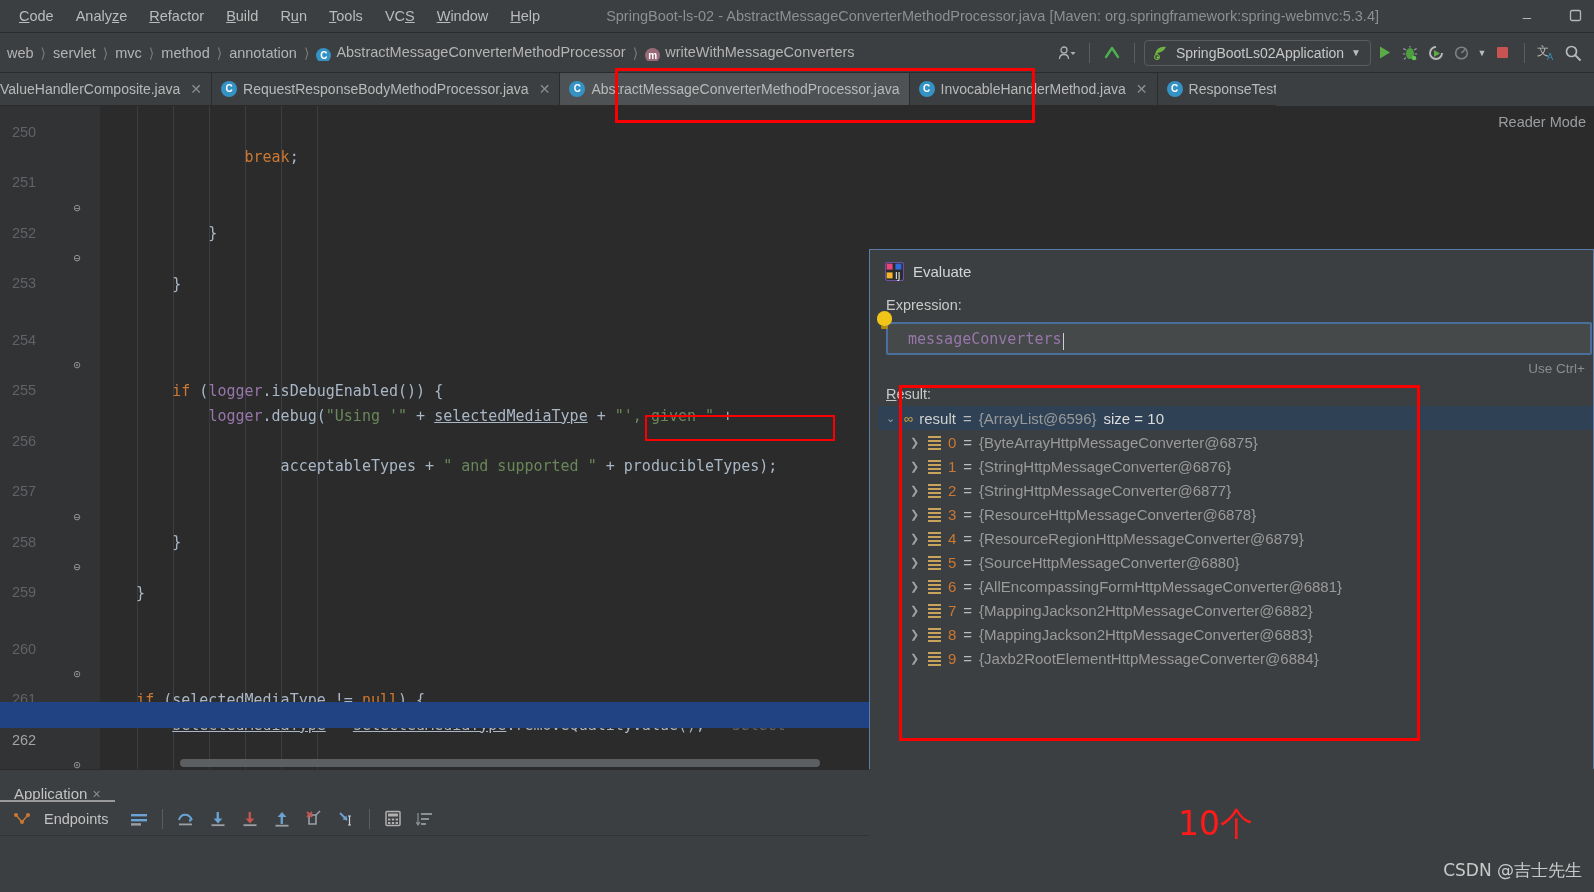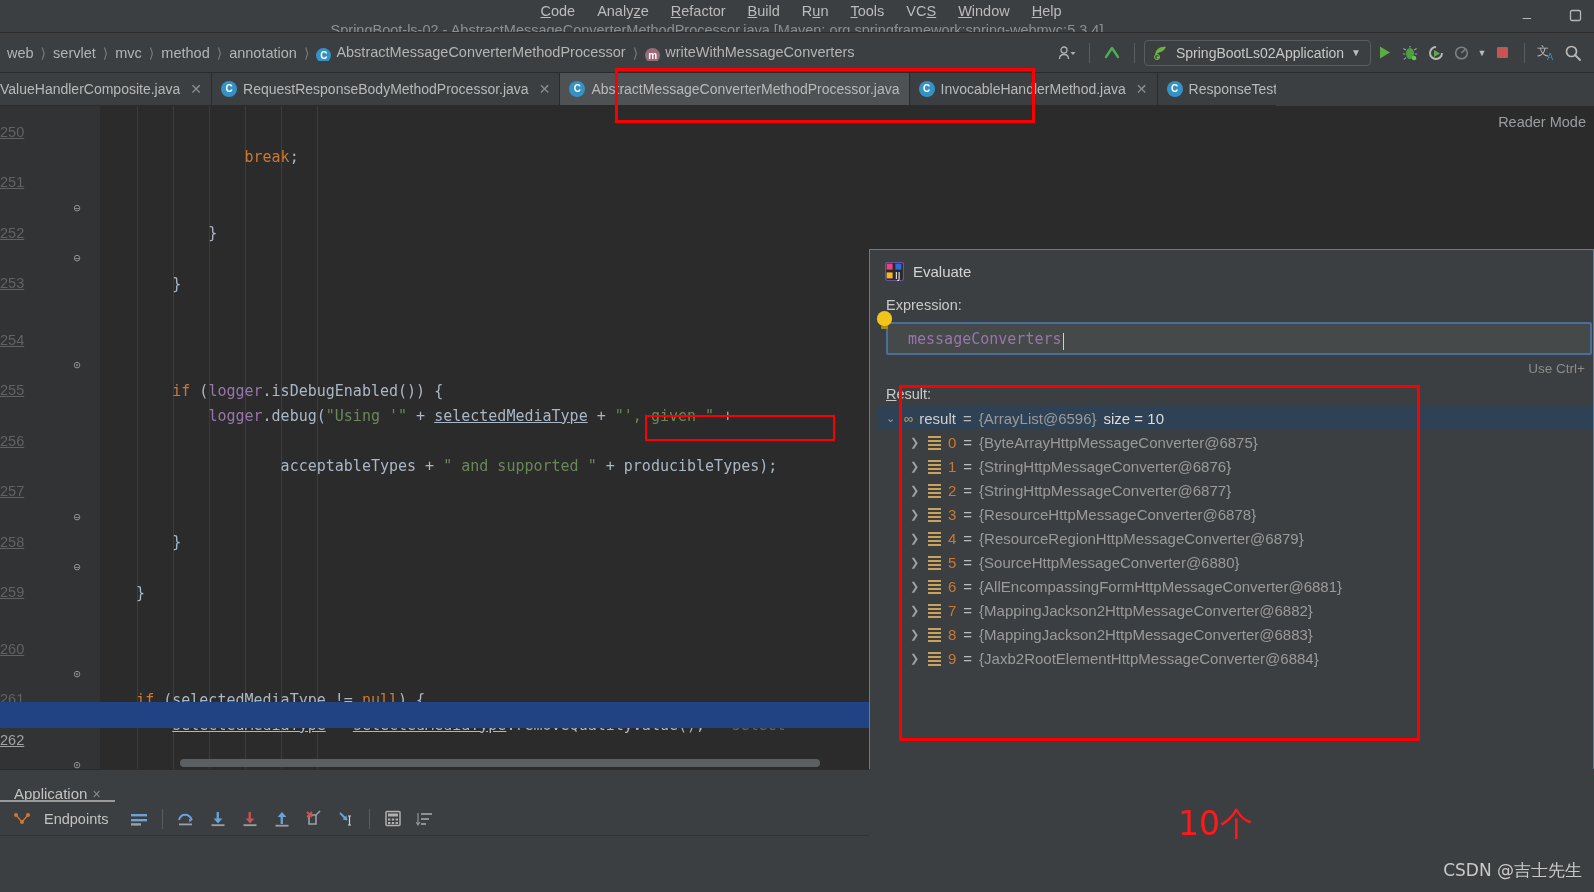--- a/index.html
+++ b/index.html
@@ -9,21 +9,20 @@
     font-family: "Liberation Sans", sans-serif;
     overflow: hidden;
   }
   #root { position: relative; width: 1594px; height: 892px; }
 
   
   .titlebar {
     position: absolute; left:0; top:0; width:1594px; height:33px;
     background:#3c3f41; display:flex; align-items:center;
     border-bottom:1px solid #2b2b2b;
-    flex-direction:column;
   }
   .menu { display:flex; align-items:center; gap:0px; padding-left:8px; }
   .menu-item {
     font-size:14.5px; color:#bbbbbb; padding:3px 11px; cursor:default; white-space:nowrap;
   }
   .menu-item u { text-decoration: underline; }
   .win-title {
     flex:1; text-align:center; font-size:14.5px; color:#8b8f91; white-space:nowrap;
     overflow:hidden; padding-right:160px;
   }
@@ -88,22 +87,22 @@
   .gutter2 {
     position:absolute; left:60px; top:0; width:40px; height:663px;
     background:#313335;
   }
   .lines { position:absolute; left:0; top:0; width:1594px; }
   .ln {
     position:relative; height:25.5px; line-height:25.5px;
     font-family:"DejaVu Sans Mono", monospace; font-size:15px; white-space:pre;
   }
   .ln .num {
-    position:absolute; left:0; width:48px; text-align:left;
-    color:#606366; font-size:14.5px; font-family:"Liberation Sans", sans-serif;text-decoration:underline;
+    position:absolute; left:0; width:48px; text-align:center;
+    color:#606366; font-size:14.5px; font-family:"Liberation Sans", sans-serif;
   }
   .ln .fold {
     position:absolute; left:70px; width:14px; text-align:center; color:#999;
     font-size:12px;
   }
   .ln .code { position:absolute; left:100px; color:#a9b7c6; }
   .ln.hl { background:#214283; }
   .ln.hl .num { color:#a4a3a3; }
   .reader-mode {
     position:absolute; right:8px; top:8px; font-size:14.5px; color:#999ea1;

